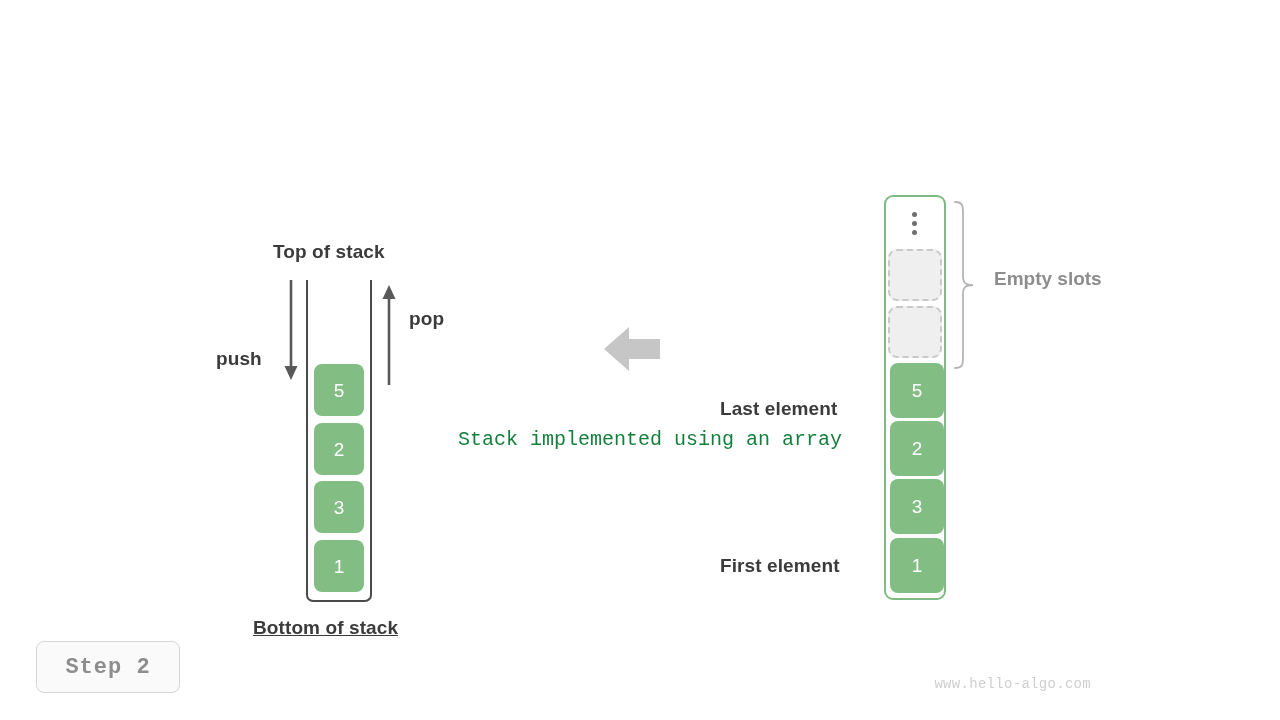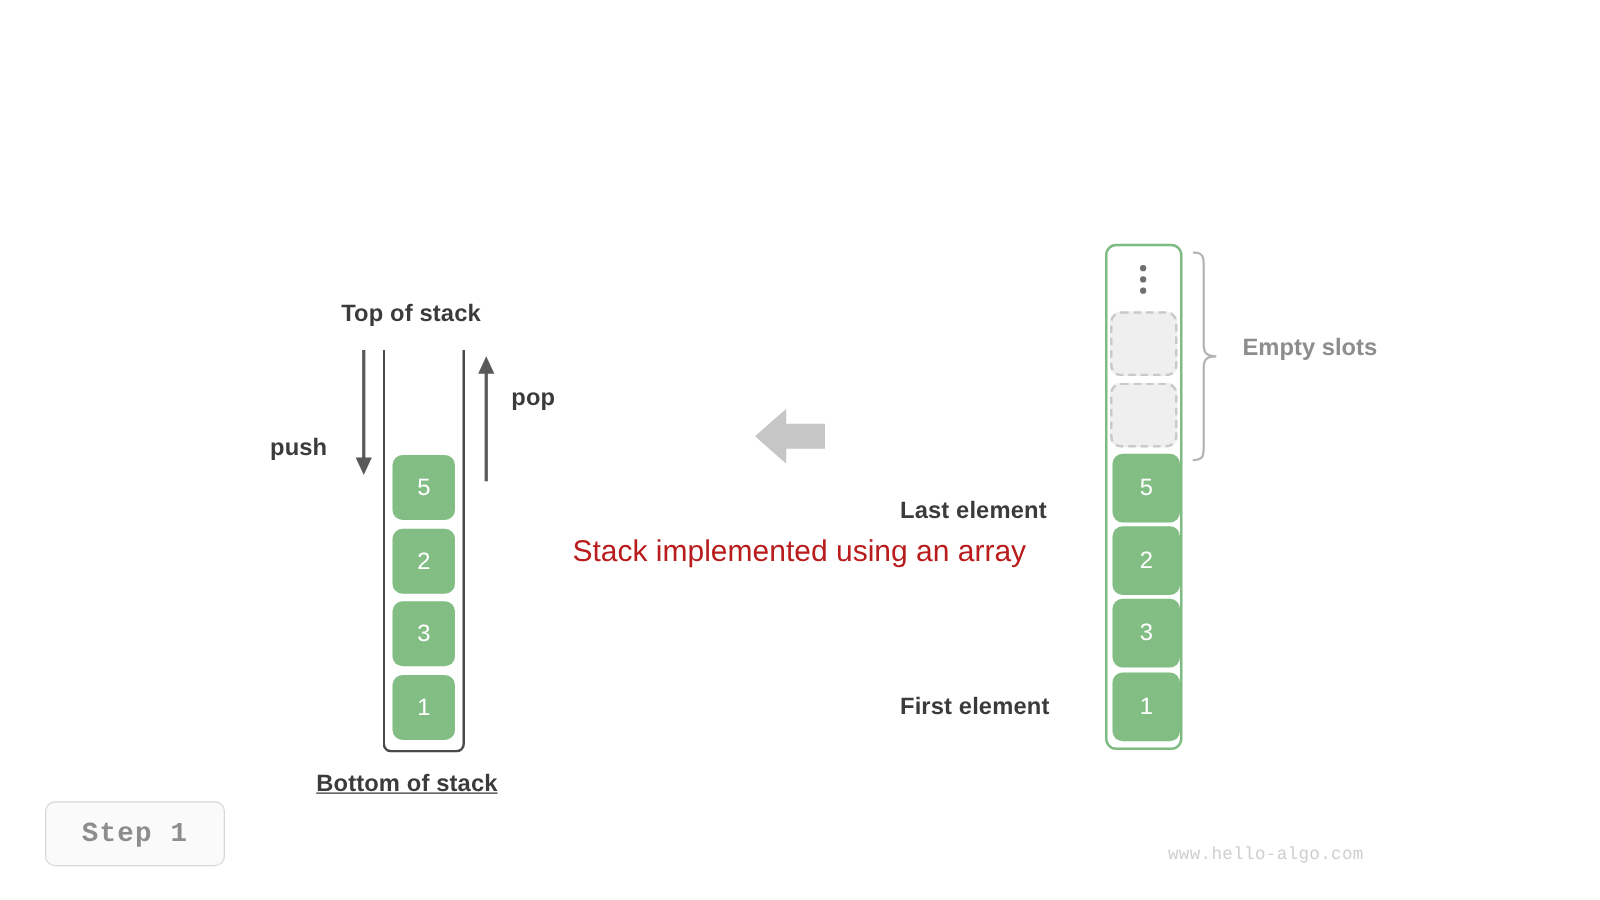--- a/index.html
+++ b/index.html
@@ -36,24 +36,24 @@
   .label-gray-bold {
     position: absolute;
     font-family: "Liberation Sans", sans-serif;
     font-weight: bold;
     font-size: 19px;
     color: #8d8d8d;
     white-space: nowrap;
   }
   .caption-gray {
     position: absolute;
-    font-family: Liberation Sans, sans-serif;
+    font-family: Liberation Mono, monospace;
     font-weight: normal;
-    font-size: 24px;
-    color: #b91c1c;
+    font-size: 20px;
+    color: #15803d;
     white-space: nowrap;
   }
 
   
   #left-stack-group { position: absolute; left: 280px; top: 230px; width: 230px; height: 420px; }
 
   .u-container {
     position: absolute;
     left: 26px;
     top: 50px;
@@ -232,17 +232,17 @@
 
     <div class="cell" style="left:10px; top:173px; width:54px; height:55px;">5</div>
     <div class="cell" style="left:10px; top:231px; width:54px; height:55px;">2</div>
     <div class="cell" style="left:10px; top:289px; width:54px; height:55px;">3</div>
     <div class="cell" style="left:10px; top:348px; width:54px; height:55px;">1</div>
 
     <div class="label-dark" style="left:-160px; top:208px;">Last element</div>
     <div class="label-dark" style="left:-170px; top:365px;margin-left:10px;">First element</div>
   </div>
 
-  <div id="step-badge">Step 1</div>
+  <div id="step-badge">Step 2</div>
 
   <div id="watermark">www.hello-algo.com</div>
 
 </div>
 
 </body></html>

